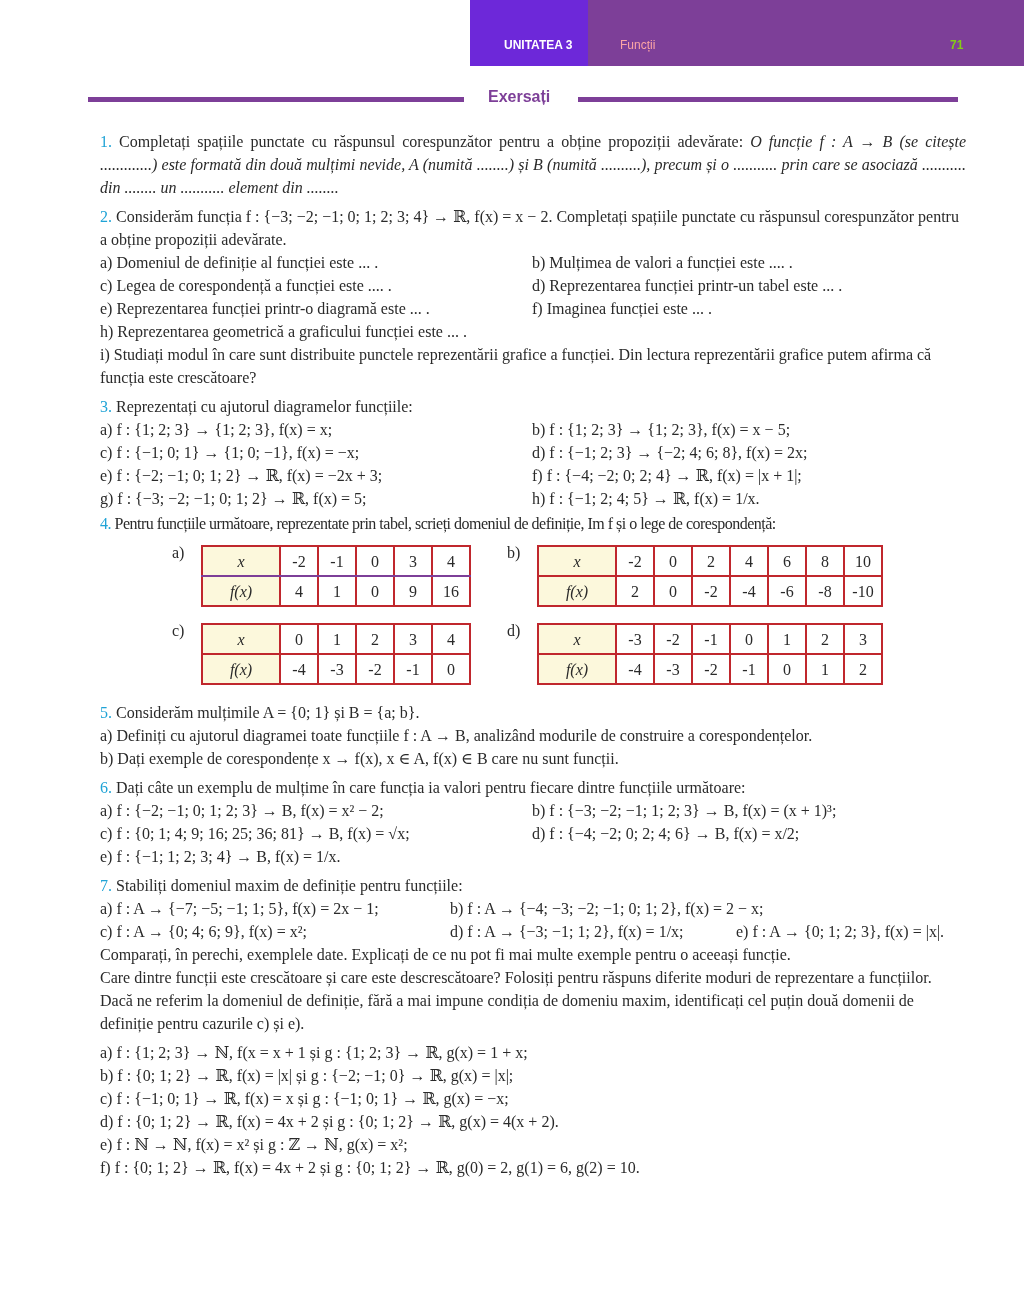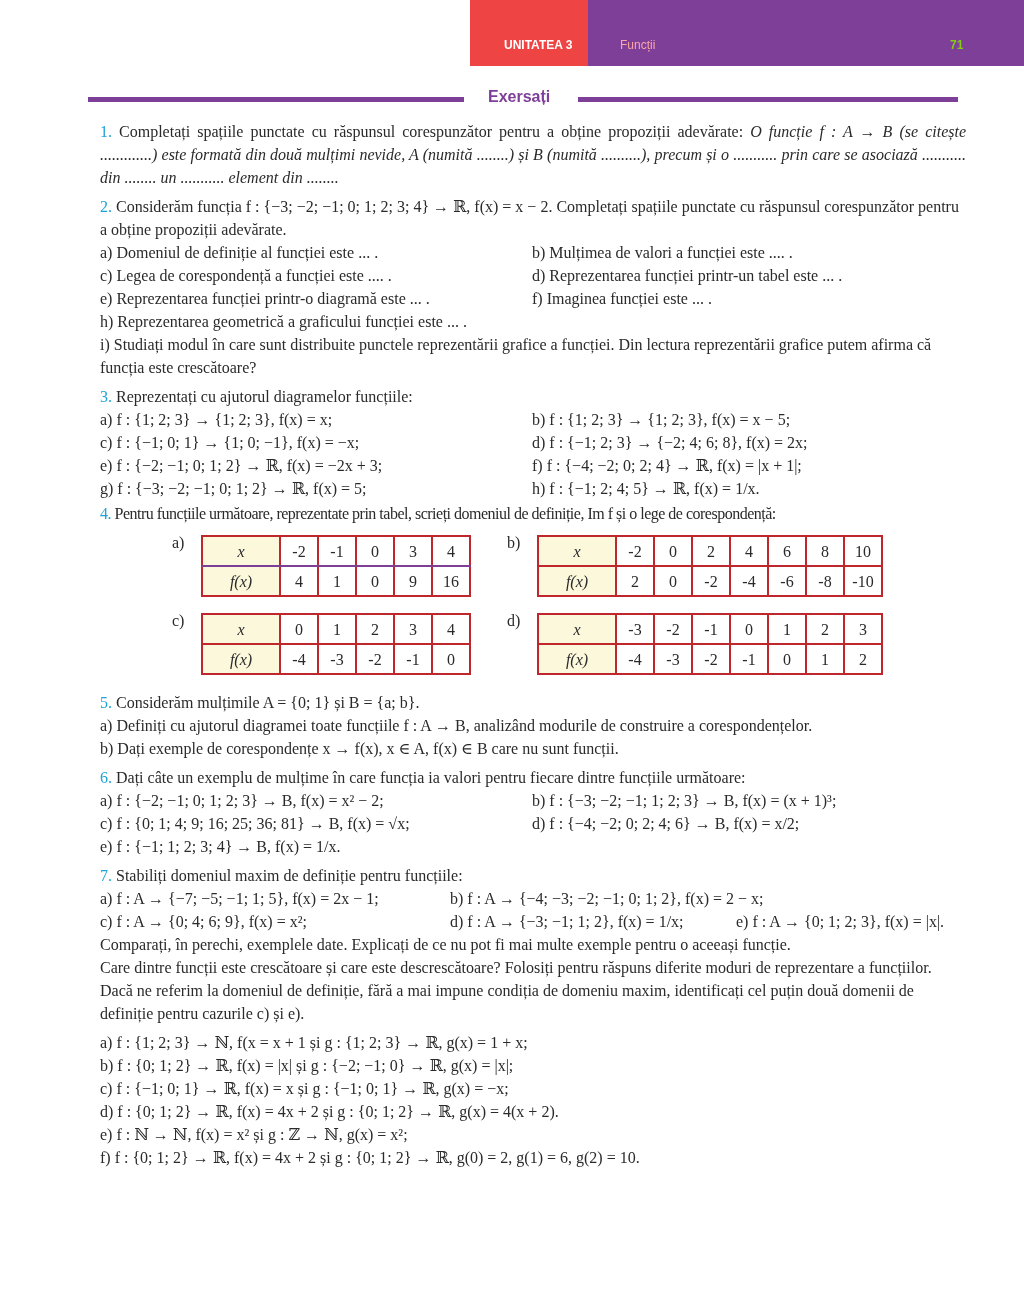--- a/index.html
+++ b/index.html
@@ -1,19 +1,19 @@
 <!DOCTYPE html>
 <html><head>
 <meta charset="utf-8">
 <style>
   html, body { margin:0; padding:0; background:#ffffff; }
   body { width:1024px; height:1298px; position:relative; overflow:hidden;
          font-family:"Liberation Serif", "DejaVu Serif", serif; color:#2a2a2a; }
   .hdr { position:absolute; top:0; left:470px; width:554px; height:66px; background:#7d3f98; }
-  .hdr-unit { position:absolute; left:0; top:0; width:118px; height:66px; background:#ef4444;
+  .hdr-unit { position:absolute; left:0; top:0; width:118px; height:66px; background:#6d28d9;
               color:#fff; font-family:"Liberation Sans", sans-serif; font-weight:bold; font-size:12px;
               display:flex; align-items:flex-end; justify-content:flex-end; padding-right:0; box-sizing:border-box; }
   .hdr-unit span { position:absolute; left:34px; top:38px; }
   .hdr-topic { position:absolute; left:150px; top:38px; color:#fca5a5; font-family:"Liberation Sans", sans-serif; font-size:12px; }
   .hdr-page { position:absolute; left:480px; top:38px; color:#84cc16; font-family:"Liberation Sans", sans-serif; font-weight:bold; font-size:12px; }
   .sec-title { position:absolute; top:88px; left:88px; width:870px; height:22px; }
   .sec-line-l { position:absolute; left:0; top:9px; width:376px; height:5px; background:#7d3f98; }
   .sec-line-r { position:absolute; left:490px; top:9px; width:380px; height:5px; background:#7d3f98; }
   .sec-label { position:absolute; left:400px; top:0; color:#7d3f98; font-family:"Liberation Sans", sans-serif; font-weight:bold; font-size:16px; }
   .content { position:absolute; left:100px; top:115px; width:866px; font-size:16px; line-height:23px; }
@@ -45,21 +45,21 @@
 </div>
 
 <div class="sec-title">
   <div class="sec-line-l"></div>
   <div class="sec-label">Exersați</div>
   <div class="sec-line-r"></div>
 </div>
 
 <div class="content">
 
-  <div class="ex" style="margin-top:5px">
+  <div class="ex" style="margin-top:15px">
     <p class="p" style="text-align:justify">
       <span class="num">1.</span><span> Completați spațiile punctate cu răspunsul corespunzător pentru a obține propoziții adevărate: </span><span class="it">O funcție f : A → B (se citește .............) este formată din două mulțimi nevide, A (numită ........) și B (numită ..........), precum și o ........... prin care se asociază ........... din ........ un ........... element din ........</span>
     </p>
   </div>
 
   <div class="ex">
     <p class="p"><span class="num">2.</span><span> Considerăm funcția f : {−3; −2; −1; 0; 1; 2; 3; 4} → ℝ, f(x) = x − 2. Completați spațiile punctate cu răspunsul corespunzător pentru a obține propoziții adevărate.</span></p>
     <div class="row2">
         <div>a) Domeniul de definiție al funcției este ... .</div>
         <div>b) Mulțimea de valori a funcției este .... .</div>

